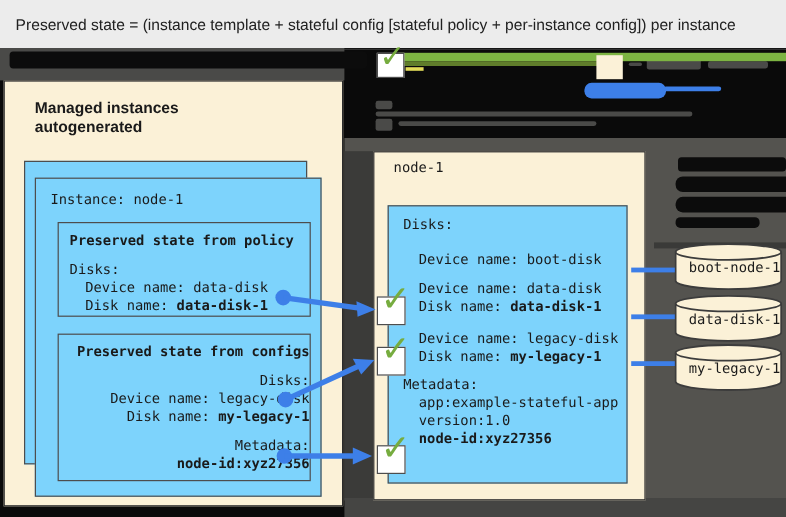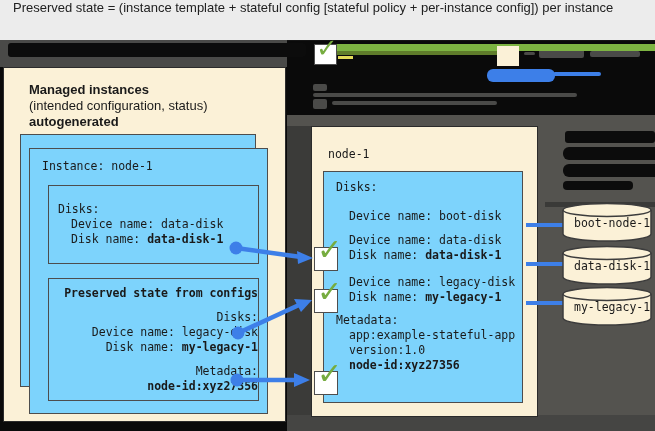--- a/index.html
+++ b/index.html
@@ -3,21 +3,21 @@
 <meta charset="utf-8">
 <style>
   html,body{margin:0;padding:0;background:#fff;}
   #canvas{position:relative;width:655px;height:431px;background:#0a0a0a;overflow:hidden;
           font-family:"Liberation Sans",sans-serif;}
   .abs{position:absolute;}
   .mono{font-family:"DejaVu Sans Mono",monospace;font-size:11.5px;line-height:15px;color:#1a1a1a;white-space:pre;}
   .sans{font-family:"Liberation Sans",sans-serif;}
   .b{font-weight:bold;}
   .title-band{left:0;top:0;width:655px;height:40px;background:#ECECEC;border-bottom:1px solid #151515;
-              display:flex;align-items:flex-start;}
+              display:flex;align-items:center;}
   .title-band span{padding-left:13px;font-size:13px;color:#212121;}
   .zone{background:#54534F;}
   .panel{background:#FBF1D7;border:1px solid #2b2b2b;box-sizing:border-box;}
   .wbox{background:#7dd3fc;border:1.5px solid #4d4d4d;box-sizing:border-box;}
   .redact-black{background:#0c0c0c;border-radius:3px;}
   .redact-gray{background:#4a4a48;border-radius:2px;}
   .checkbox{background:#ffffff;border:1.5px solid #4d4d4d;box-sizing:border-box;}
   .checkmark{position:absolute;font-weight:bold;color:#76AC3F;font-family:"DejaVu Sans",sans-serif;}
   .cyl-label{position:absolute;left:12px;top:14px;font-family:"DejaVu Sans Mono",monospace;font-size:11.5px;color:#1a1a1a;}
   .gap9{margin-top:9px;} .gap8{margin-top:8px;} .gap12{margin-top:12px;} .gap14{margin-top:14px;}
@@ -58,47 +58,47 @@
 
   <div class="abs" style="left:332px;top:44px;width:323px;height:7px;background:#7DB442;"></div>
   <div class="abs" style="left:334px;top:51px;width:164px;height:4px;background:#607D2B;"></div>
   <div class="abs" style="left:338px;top:56px;width:15px;height:3px;background:#E2DB59;"></div>
 
   <div class="abs" style="left:497px;top:46px;width:22px;height:20px;background:#FBF1D7;"></div>
 
   <div class="abs panel" style="left:3px;top:67px;width:283px;height:355px;">
     <div class="abs sans" style="left:25px;top:14px;font-size:13px;line-height:16px;color:#1a1a1a;">
       <div class="b">Managed instances</div>
-      <div>(intended configuration, status)</div>
       <div class="b">autogenerated</div>
     </div>
 
     <div class="abs wbox" style="left:16px;top:66px;width:236px;height:253px;"></div>
     <div class="abs wbox" style="left:25px;top:80px;width:239px;height:266px;">
       <div class="mono" style="position:absolute;left:12px;top:10px;">Instance: node-1</div>
 
       <div class="abs wbox" style="left:18px;top:36px;width:211px;height:79px;padding:7px 0 0 9px;">
+        <div class="mono b">Preserved state from policy</div>
         <div class="mono gap9">Disks:</div>
         <div class="mono ind">Device name: data-disk</div>
         <div class="mono ind"><span>Disk name: </span><span class="b">data-disk-1</span></div>
       </div>
 
       <div class="abs wbox" style="left:18px;top:129px;width:211px;height:123px;padding:7px 0 0 9px;text-align:right;">
         <div class="mono b">Preserved state from configs</div>
         <div class="mono gap9">Disks:</div>
         <div class="mono ind">Device name: legacy-disk</div>
         <div class="mono ind"><span>Disk name: </span><span class="b">my-legacy-1</span></div>
         <div class="mono gap9">Metadata:</div>
         <div class="mono ind b">node-id:xyz27356</div>
       </div>
     </div>
   </div>
 
   <div class="abs panel" style="left:311px;top:126px;width:227px;height:291px;">
-    <div class="mono" style="position:absolute;left:16px;top:20px;">node-1</div>
+    <div class="mono" style="position:absolute;left:16px;top:5px;">node-1</div>
     <div class="abs wbox" style="left:11px;top:44px;width:200px;height:232px;padding:8px 0 0 12px;">
       <div class="mono">Disks:</div>
       <div class="mono ind gap14">Device name: boot-disk</div>
       <div class="mono ind gap9">Device name: data-disk</div>
       <div class="mono ind"><span>Disk name: </span><span class="b">data-disk-1</span></div>
       <div class="mono ind gap12">Device name: legacy-disk</div>
       <div class="mono ind"><span>Disk name: </span><span class="b">my-legacy-1</span></div>
       <div class="mono gap8">Metadata:</div>
       <div class="mono ind">app:example-stateful-app</div>
       <div class="mono ind">version:1.0</div>

